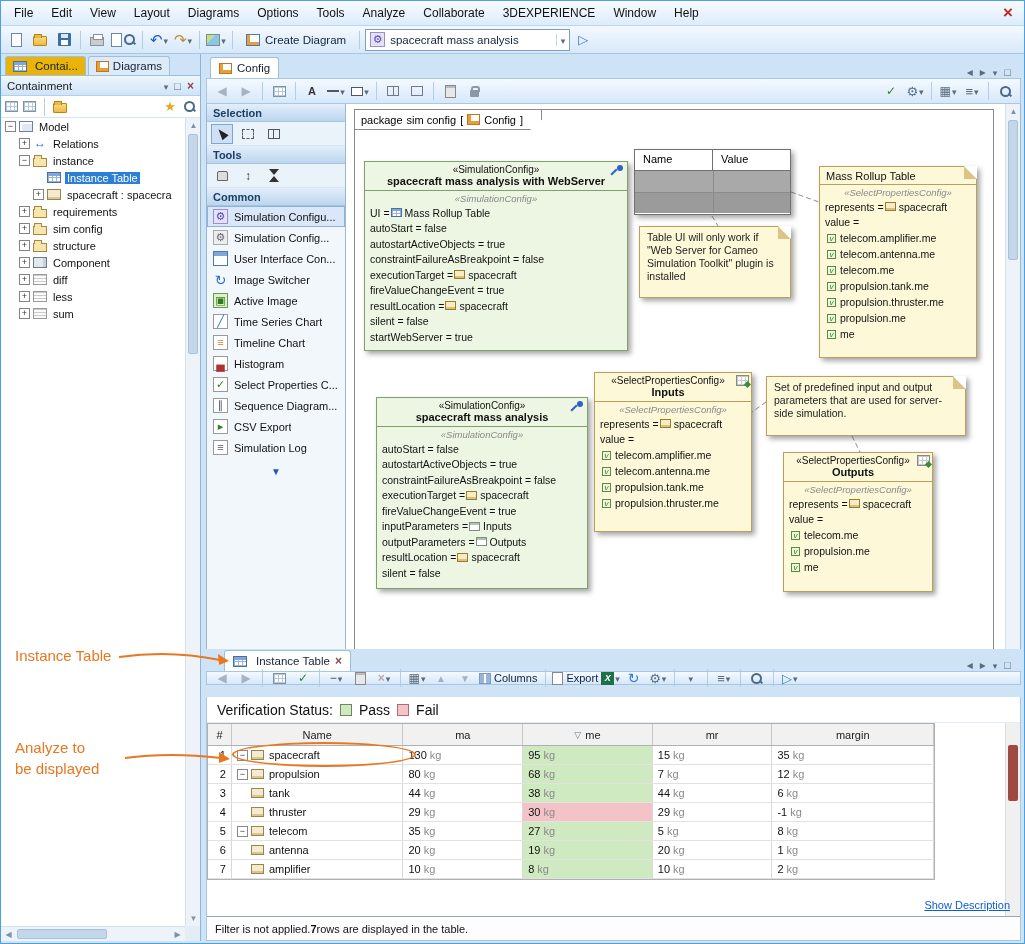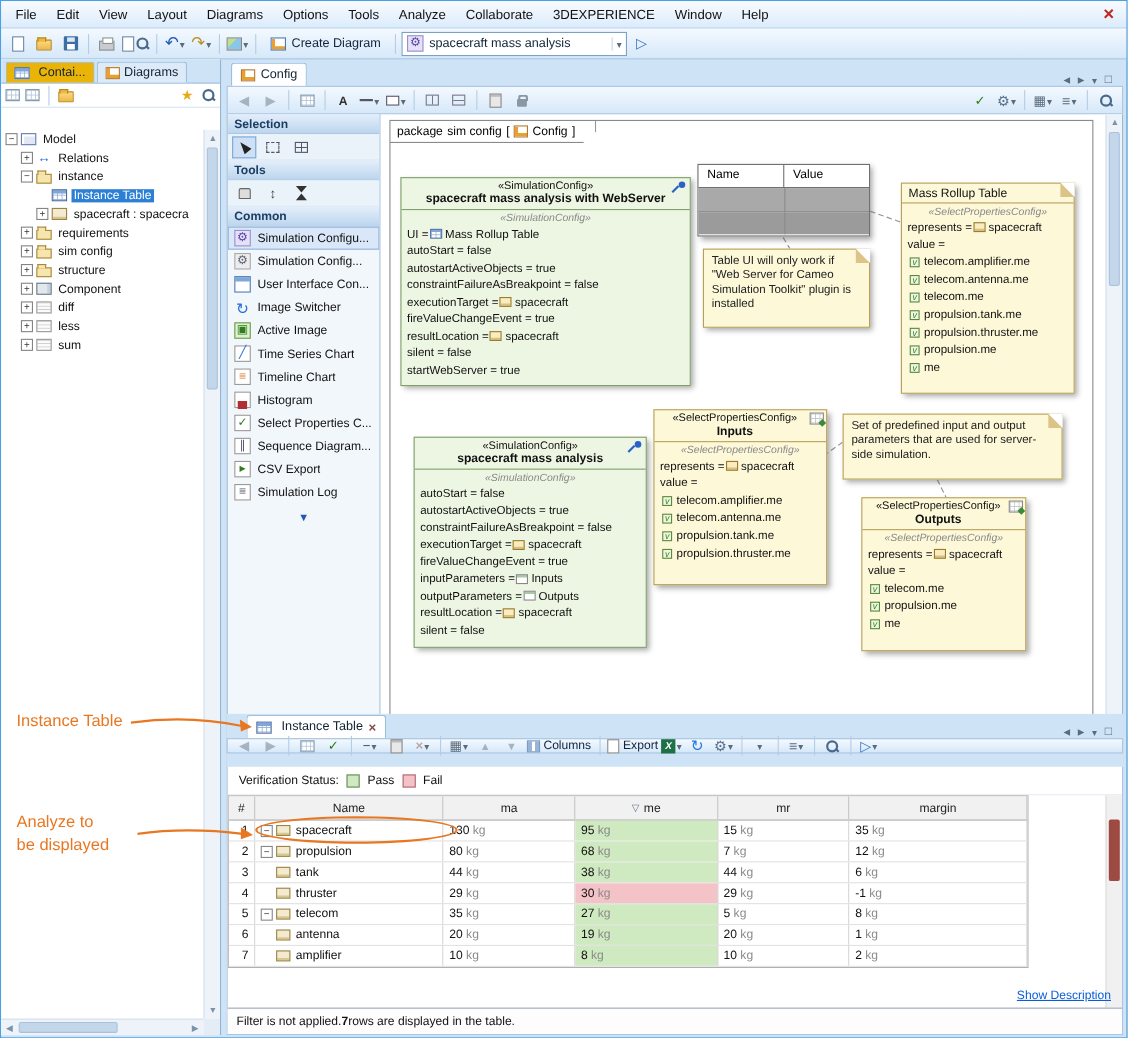--- a/index.html
+++ b/index.html
@@ -188,21 +188,21 @@
   .sp-ic::after{content:"";position:absolute;right:-2px;bottom:-2px;width:5px;height:5px;background:#3a8a3a;transform:rotate(45deg)}
   .cvs-v{right:0;top:0;bottom:15px}
   .cvs-h{left:0;bottom:0;right:15px}
 
   
   .bottom-panel{position:absolute;left:0;right:0;top:595px;bottom:0;background:#cfe3f6}
   .btabrow{height:22px;display:flex;align-items:flex-end;gap:2px;padding:0 4px 0 18px}
   .btoolbar{position:absolute;left:0;right:0;top:22px;height:14px;border:1px solid #aac6e2}
   .tb-label{font-size:11px;color:#10253c;margin:0 2px}
   .bbody{position:absolute;left:0;right:0;top:48px;bottom:0;background:#fff;border:1px solid #aac6e2;border-top:none}
-  .verif{height:26px;display:flex;align-items:center;gap:7px;padding:0 10px;font-size:11px;color:#111;border-bottom:1px solid #e4ecf4}
+  .verif{height:26px;display:flex;align-items:center;gap:7px;padding:0 10px;font-size:14px;color:#111;border-bottom:1px solid #e4ecf4}
   .sw{width:12px;height:12px;border:1px solid #6a8a5a;background:#cfe9c0;flex:none}
   .sw-fail{border-color:#b06a72;background:#f4c3c8}
   .itable{position:absolute;left:0;top:26px;width:728px;border:1px solid #b0b0b0;border-top:1px solid #b0b0b0;background:#fff}
   .ithead{display:flex;height:22px;background:#f1f1f1;border-bottom:1px solid #b0b0b0;font-size:11px;color:#222}
   .ithead .c{display:flex;align-items:center;justify-content:center;border-right:1px solid #c6c6c6}
   .itrow{display:flex;height:19px;border-bottom:1px solid #e2e2e2;font-size:11px;color:#111}
   .itrow .c{display:flex;align-items:center;border-right:1px solid #d8d8d8;padding:0 5px;white-space:nowrap;overflow:hidden}
   .c-num{width:24px;justify-content:flex-end}
   .c-name{width:172px}
   .c-ma{width:120px}.c-me{width:130px}.c-mr{width:120px}.c-margin{width:162px}
@@ -300,20 +300,28 @@
     <div class="side-tabs">
       <span class="side-tab active">
           <i class="tic tic-table"></i>
           <span>Contai...</span>
         </span>
       <span class="side-tab">
           <i class="ti-diag"></i>
           <span>Diagrams</span>
         </span>
     </div>
+    <div class="ph">
+      <span>Containment</span>
+      <span class="ph-icons">
+        <span class="g g-caret"></span>
+        <span class="g g-box"></span>
+        <span class="g g-close"></span>
+      </span>
+    </div>
     <div class="ptools">
       <i class="ci ci-tree"></i>
       <i class="ci ci-tree"></i>
       <span class="sep"></span>
       <i class="ci ci-folder"></i>
       <span style="margin-left:auto;display:flex;gap:7px;align-items:center">
         <span class="g g-star"></span>
         <span class="mag"></span>
       </span>
     </div>

